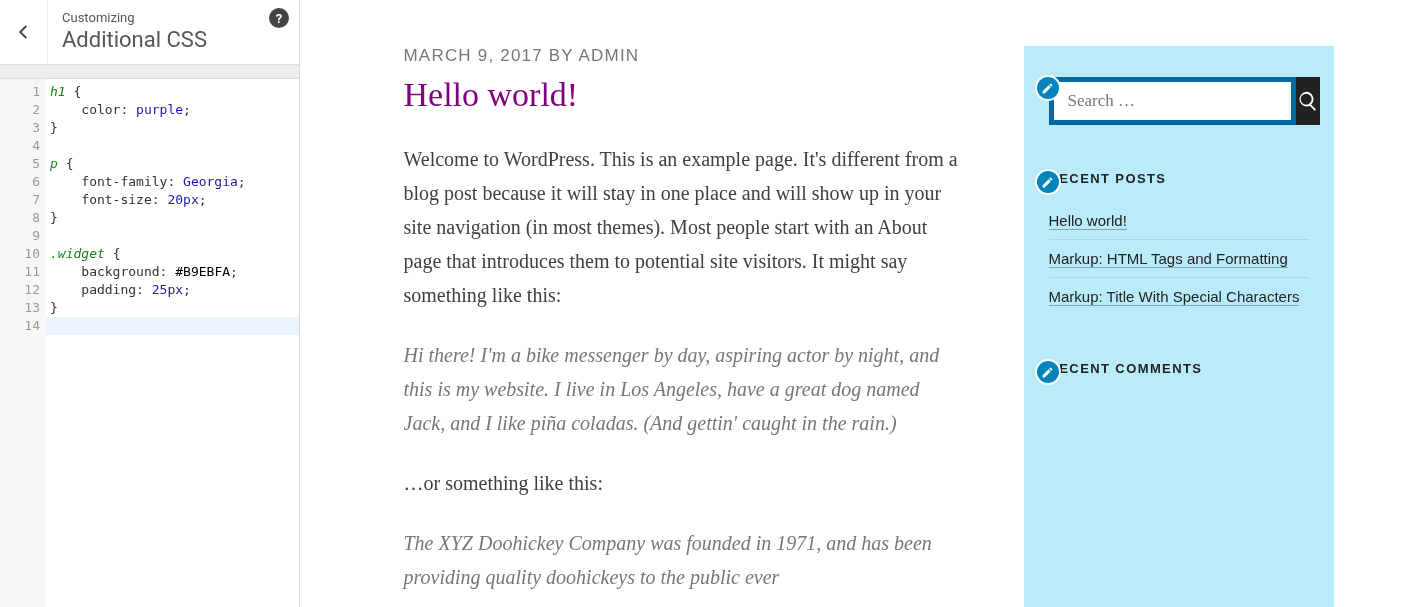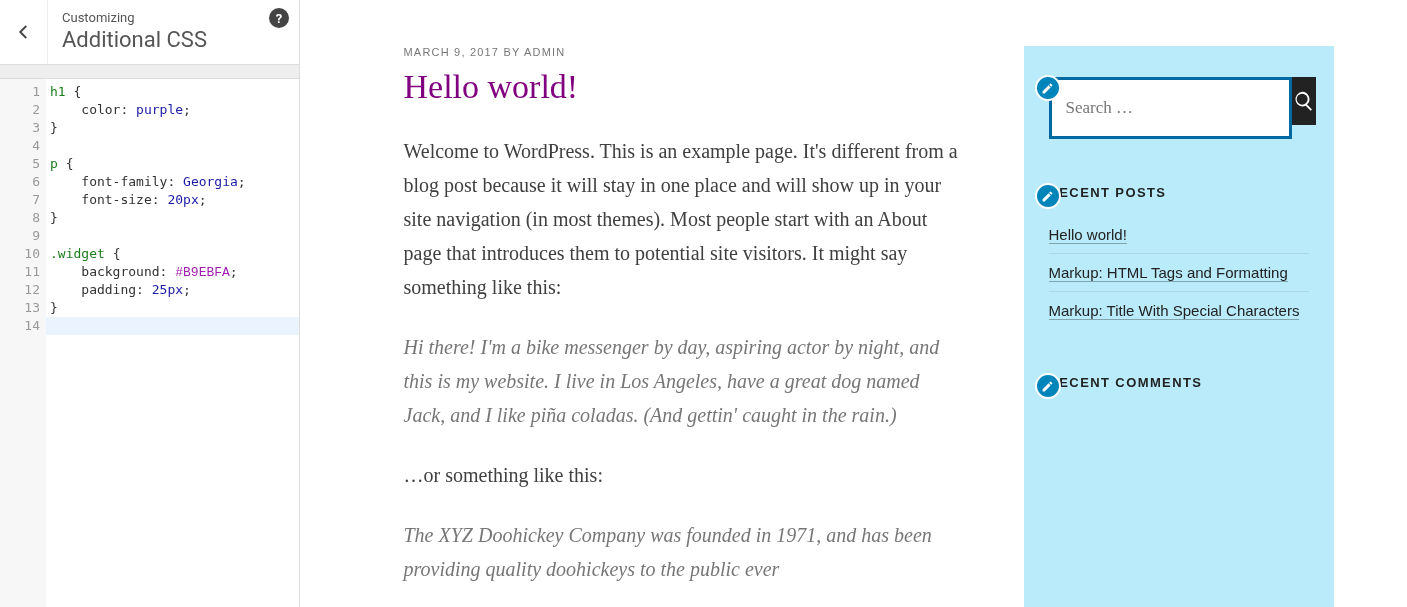--- a/index.html
+++ b/index.html
@@ -20,40 +20,40 @@
 
   
   .code-editor { flex: 1; display: flex; background: #fff; font-family: Consolas, Menlo, monospace; font-size: 13px; overflow: auto; }
   .gutter { flex: 0 0 46px; background: #f7f7f7; color: #999; text-align: right; padding: 4px 6px 4px 0; user-select: none; }
   .gutter div { height: 18px; line-height: 18px; }
   .codelines { flex: 1; padding: 4px 0; }
   .codelines .line { height: 18px; line-height: 18px; white-space: pre; padding-left: 4px; }
   .codelines .line.active { background: #eaf3fe; }
   .tok-prop  { color: #333; }
   .tok-val   { color: #1a1aa6; }
-  .tok-sel   { color: #1a7f1a; }
-  .tok-hex   { color: #a21caf; font-family: Liberation Mono, monospace; }
+  .tok-sel   { color: #1a7f1a; font-style: italic; }
+  .tok-hex   { color: #000000; }
   .tok-punct { color: #333; }
 
   
   .preview { flex: 1; background: #fff; overflow: auto; position: relative; }
   .preview-inner { max-width: 1100px; margin: 0 auto; display: flex; gap: 60px; padding: 46px 40px 40px 100px; font-family: Georgia, 'Times New Roman', serif; }
   .post { flex: 1; max-width: 560px; }
-  .meta { font-family: -apple-system, sans-serif; font-size: 11px; letter-spacing: 1.2px; color: #777; text-transform: uppercase; }
+  .meta { font-family: -apple-system, sans-serif; font-size: 17px; letter-spacing: 1.2px; color: #777; text-transform: uppercase; }
   .meta .by { }
   .post-title { font-size: 34px; color: purple; font-weight: 400; margin: 10px 0 28px; }
   .post p { font-size: 20px; line-height: 1.7; color: #404040; margin-bottom: 26px; }
   .post p.quote { font-style: italic; color: #767676; }
 
   .sidebar { width: 310px; flex: 0 0 310px; background: #B9EBFA; padding: 25px; position: relative; font-family: -apple-system, sans-serif; }
   .sidebar-section { margin-bottom: 46px; position: relative; }
   .edit-bubble { position: absolute; left: -14px; top: -2px; width: 26px; height: 26px; border-radius: 50%; background: #0085ba; border: 2px solid #fff; display: flex; align-items: center; justify-content: center; cursor: pointer; z-index: 2; }
   .edit-bubble svg { width: 13px; height: 13px; fill: #fff; }
   .search-row { display: flex; }
-  .search-row input { flex: 1; height: 62px; border: 3px solid #0369a1; padding: 0 14px; font-size: 17px; font-family: Georgia, serif; color: #666; }
+  .search-row input { flex: 1; height: 48px; border: 5px solid #0369a1; padding: 0 14px; font-size: 17px; font-family: Georgia, serif; color: #666; }
   .search-row input::placeholder { color: #777; }
   .search-row button { width: 56px; height: 48px; background: #222; border: 1px solid #222; color: #fff; cursor: pointer; display: flex; align-items: center; justify-content: center; }
   .search-row button svg { width: 22px; height: 22px; fill: #fff; }
   .widget-title { font-size: 13px; letter-spacing: 1.4px; color: #222; font-weight: 700; margin-bottom: 16px; }
   .widget-list { list-style: none; font-size: 15px; }
   .widget-list li { padding: 10px 0; border-bottom: 1px solid rgba(0,0,0,0.08); }
   .widget-list li:last-child { border-bottom: none; }
   .widget-list a { color: #222; text-decoration: none; border-bottom: 1px solid rgba(0,0,0,0.3); }
   .widget-list .on { color: #222; }
 </style>

